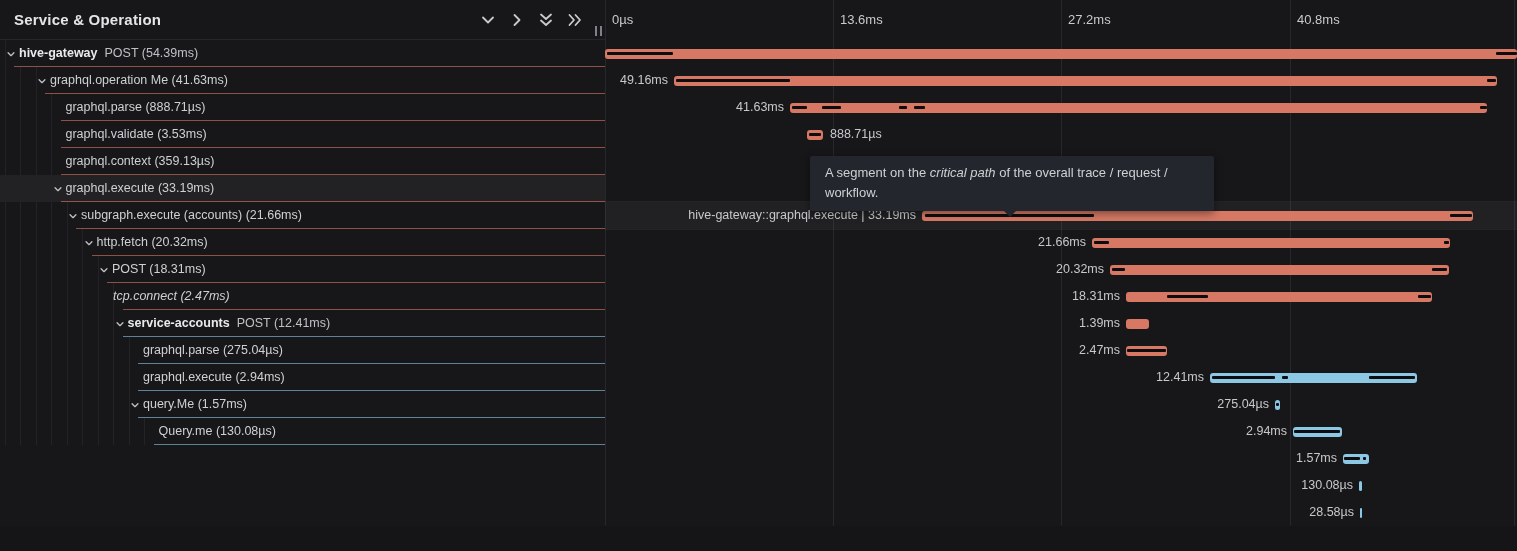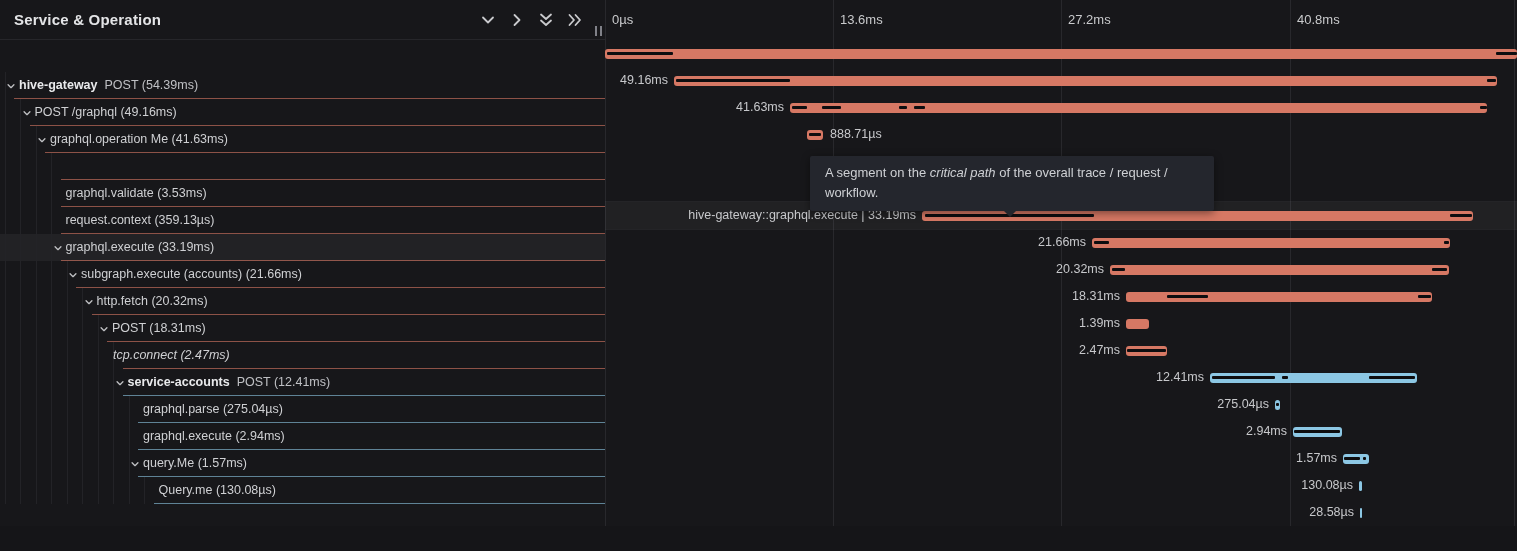--- a/index.html
+++ b/index.html
@@ -15,21 +15,21 @@
   .lp-header {
     position:relative; height:40px; border-bottom:1px solid #26262a;
     display:flex; align-items:center; padding:0 14px;
   }
   .lp-title { font-size:15px; font-weight:700; color:#e4e5e7; letter-spacing:.2px; }
   .lp-icons { position:absolute; right:22px; top:0; height:40px; display:flex; align-items:center; gap:13px; }
   .hicon { width:16px; height:16px; cursor:pointer; }
   .hicon path { fill:none; stroke:#c9cacd; stroke-width:1.8; stroke-linecap:round; stroke-linejoin:round; }
   .grip { position:absolute; right:3px; bottom:3px; width:7px; height:10px;
           border-left:2px solid #808188; border-right:2px solid #808188; cursor:col-resize; }
-  .span-tree { position:absolute; left:0; top:40px; width:605px;margin-top:32px; }
+  .span-tree { position:absolute; left:0; top:40px; width:605px; }
   .row { position:relative; height:27px; width:605px; cursor:pointer; }
   .row.hl { background:rgba(255,255,255,0.05); }
   .guide { position:absolute; top:0; bottom:0; width:1px; background:#232327; }
   .chev { position:absolute; top:9px; width:10px; height:10px; cursor:pointer; }
   .chev path { fill:none; stroke:#bfc0c3; stroke-width:1.6; stroke-linecap:round; stroke-linejoin:round; }
   .rlabel { position:absolute; top:0; line-height:27px; font-size:12.5px; color:#cfd0d3; white-space:nowrap; }
   .rlabel b { font-weight:700; color:#e9eaec; }
   .rlabel .op { color:#bfc0c4; margin-left:7px; }
   .rborder { position:absolute; bottom:0; right:0; height:1px; }
   .rborder.salmon { background:rgba(214,120,100,0.62); }
@@ -93,57 +93,49 @@
           <i class="guide" style="left: 4.5px;"></i>
           <svg class="chev" style="left:6px" viewBox="0 0 12 12">
             <path d="M2.5 4.5 L6 8 L9.5 4.5"></path>
           </svg>
           <span class="rlabel" style="left: 19px;"><b>hive-gateway</b><span class="op">POST (54.39ms)</span></span>
           <i class="rborder salmon" style="left: 14px;"></i>
         </div>
         <div class="row">
           <i class="guide" style="left: 4.5px;"></i>
           <i class="guide" style="left: 20px;"></i>
-          <svg class="chev" style="left:21.5px" viewBox="0 0 12 12">
-            <path d="M2.5 4.5 L6 8 L9.5 4.5"></path>
-          </svg>
-          <span class="rlabel" style="left: 34.5px;">POST /graphql (49.16ms)</span>
-          <i class="rborder salmon" style="left: 29.5px;"></i>
-        </div>
-        <div class="row">
-          <i class="guide" style="left: 4.5px;"></i>
-          <i class="guide" style="left: 20px;"></i>
           <i class="guide" style="left: 35.5px;"></i>
           <svg class="chev" style="left:37px" viewBox="0 0 12 12">
             <path d="M2.5 4.5 L6 8 L9.5 4.5"></path>
           </svg>
           <span class="rlabel" style="left: 50px;">graphql.operation Me (41.63ms)</span>
           <i class="rborder salmon" style="left: 45px;"></i>
         </div>
         <div class="row">
           <i class="guide" style="left: 4.5px;"></i>
           <i class="guide" style="left: 20px;"></i>
           <i class="guide" style="left: 35.5px;"></i>
           <i class="guide" style="left: 51px;"></i>
+          <span class="rlabel" style="left: 65.5px;">graphql.parse (888.71µs)</span>
           <i class="rborder salmon" style="left: 60.5px;"></i>
         </div>
         <div class="row">
           <i class="guide" style="left: 4.5px;"></i>
           <i class="guide" style="left: 20px;"></i>
           <i class="guide" style="left: 35.5px;"></i>
           <i class="guide" style="left: 51px;"></i>
           <span class="rlabel" style="left: 65.5px;">graphql.validate (3.53ms)</span>
           <i class="rborder salmon" style="left: 60.5px;"></i>
         </div>
         <div class="row">
           <i class="guide" style="left: 4.5px;"></i>
           <i class="guide" style="left: 20px;"></i>
           <i class="guide" style="left: 35.5px;"></i>
           <i class="guide" style="left: 51px;"></i>
-          <span class="rlabel" style="left: 65.5px;">request.context (359.13µs)</span>
+          <span class="rlabel" style="left: 65.5px;">graphql.context (359.13µs)</span>
           <i class="rborder salmon" style="left: 60.5px;"></i>
         </div>
         <div class="row hl">
           <i class="guide" style="left: 4.5px;"></i>
           <i class="guide" style="left: 20px;"></i>
           <i class="guide" style="left: 35.5px;"></i>
           <i class="guide" style="left: 51px;"></i>
           <svg class="chev" style="left:52.5px" viewBox="0 0 12 12">
             <path d="M2.5 4.5 L6 8 L9.5 4.5"></path>
           </svg>

